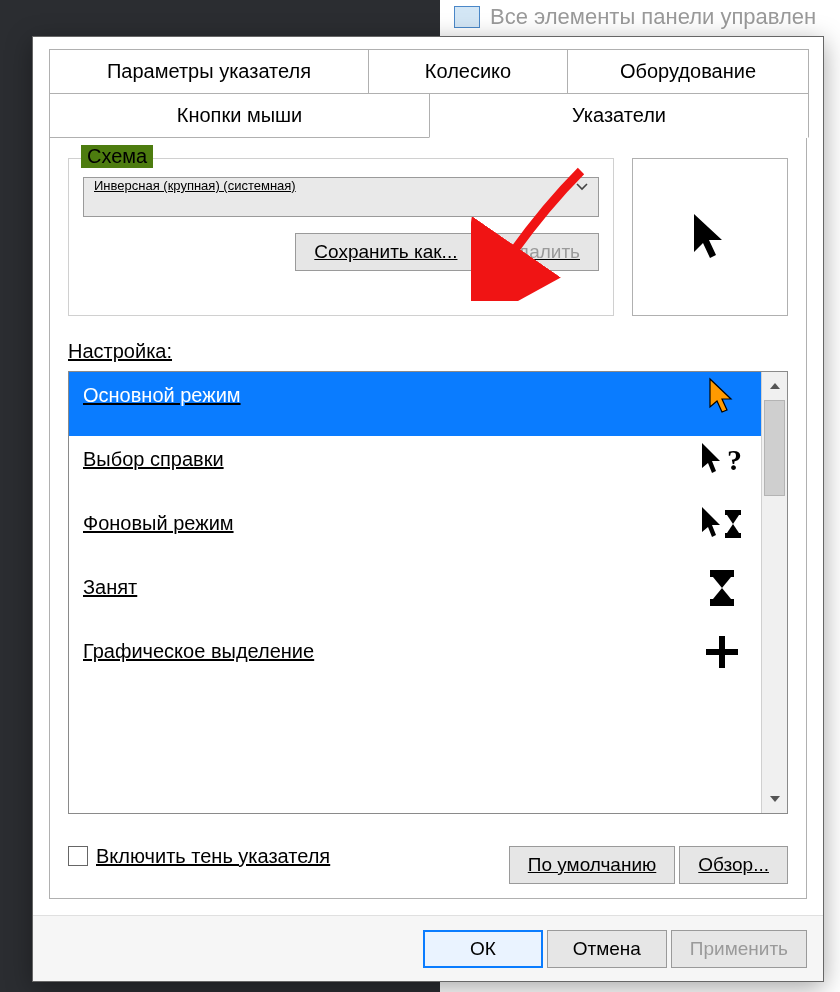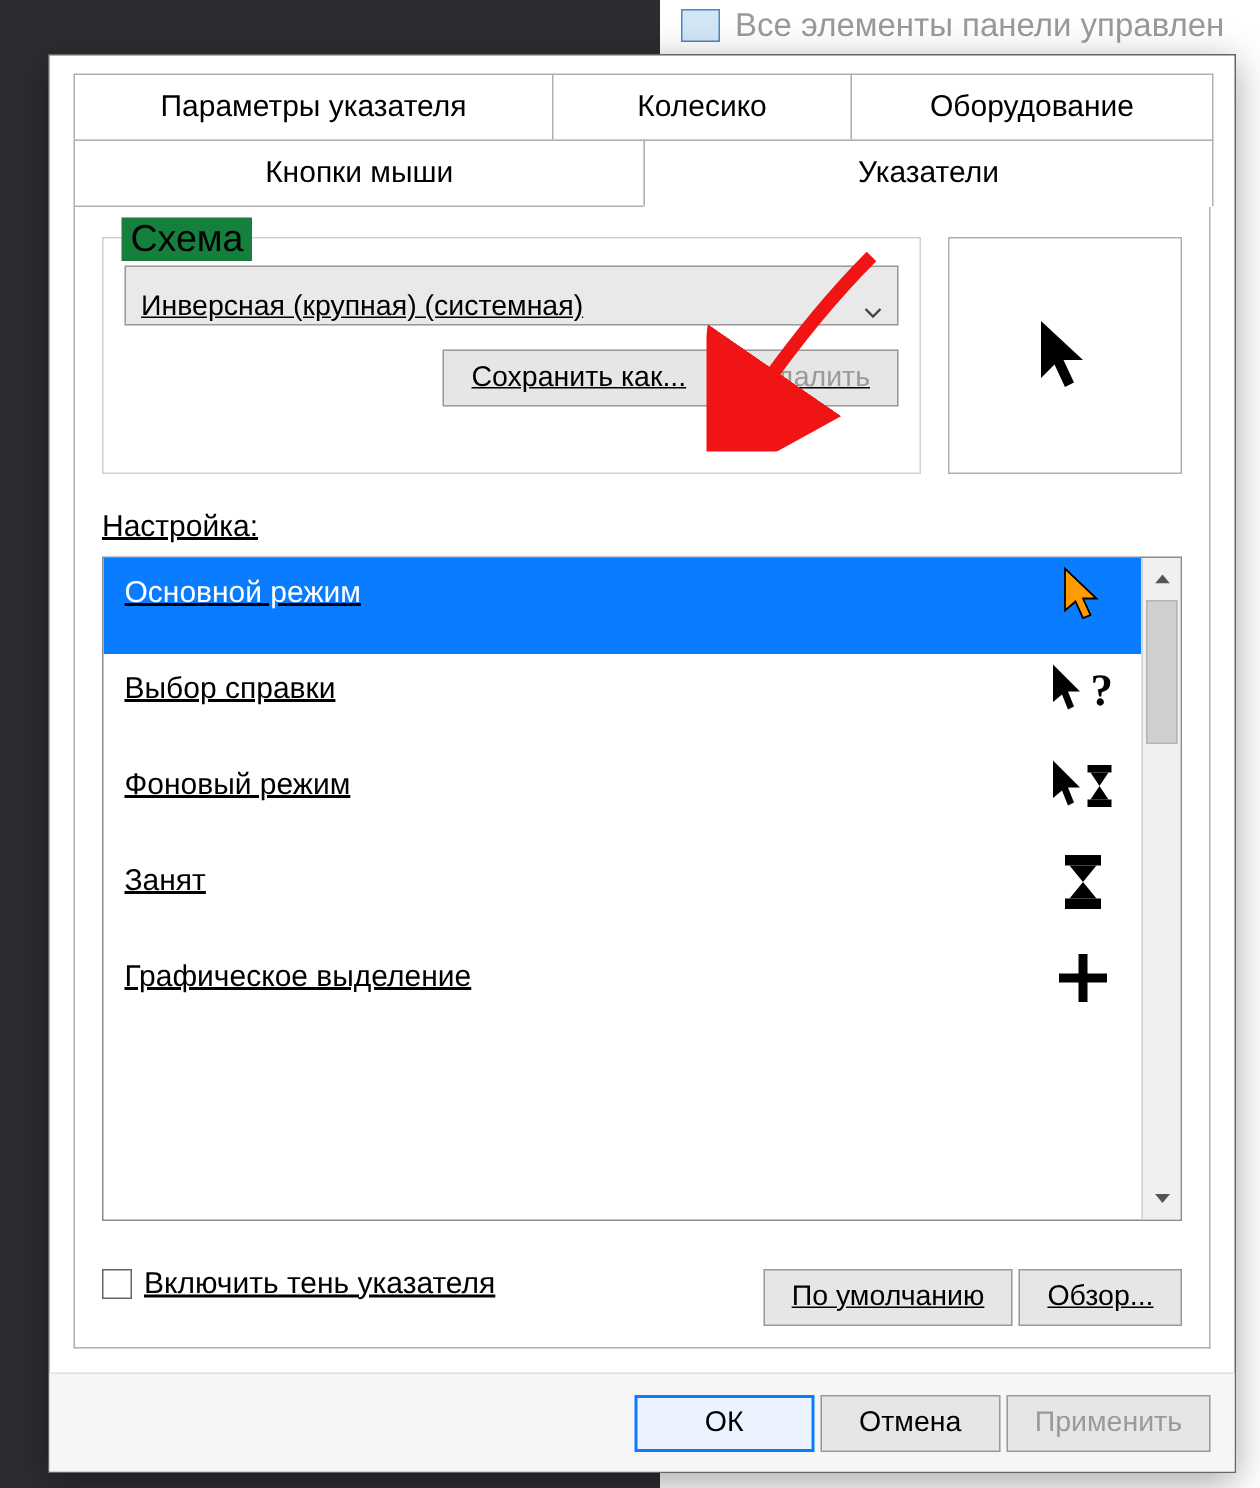--- a/index.html
+++ b/index.html
@@ -128,36 +128,36 @@
   .fieldset {
     flex: 1;
     border: 1px solid #d0d0d0;
     padding: 18px 14px 18px 14px;
     position: relative;
   }
   .legend {
     position: absolute;
     top: -14px;
     left: 12px;
-    background: #15803d;
+    background: #4d7c0f;
     padding: 0 6px;
-    font-size: 25px;
+    font-size: 20px;
     color: #000;
   }
   .scheme-select {
     width: 100%;
     height: 40px;
     border: 1px solid #9a9a9a;
     background: #e9e9e9;
     display: flex;
-    align-items: flex-end;
+    align-items: flex-start;
     justify-content: space-between;
     padding: 0 10px;
     cursor: pointer;
-    font-size: 19px;
+    font-size: 13px;
   }
   .scheme-select .chev {
     font-size: 14px;
     color: #555;
   }
   .scheme-btns {
     margin-top: 16px;
     display: flex;
     justify-content: flex-end;
     gap: 12px;

